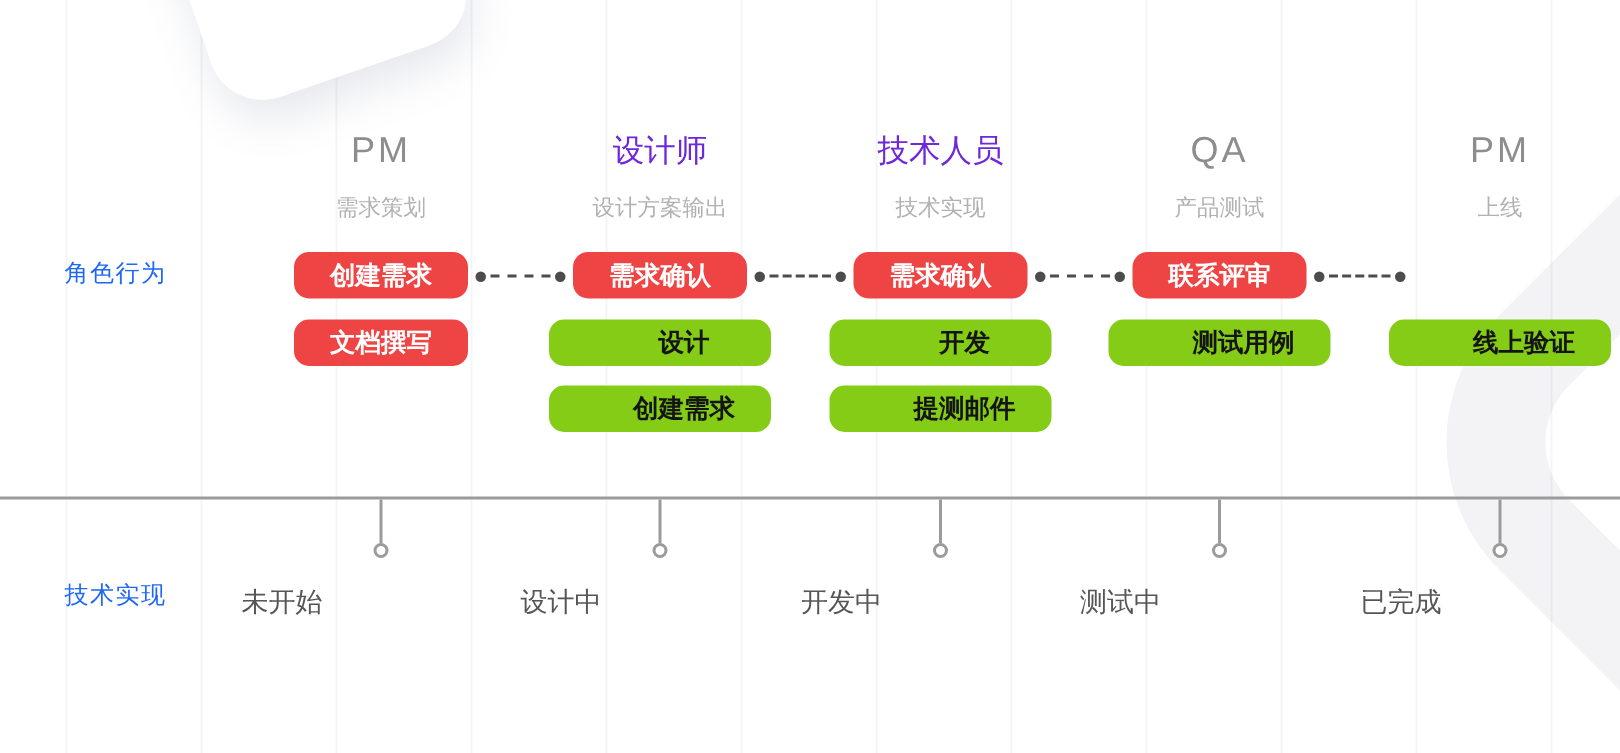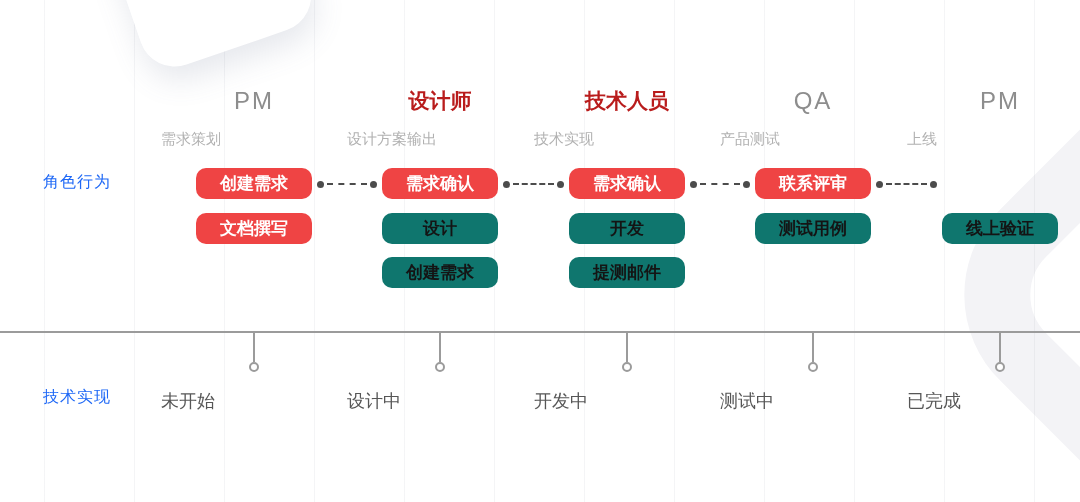--- a/index.html
+++ b/index.html
@@ -29,35 +29,35 @@
     position:absolute;z-index:3;left:43px;font-size:16px;font-weight:500;
     color:#1e68f6;letter-spacing:1px;white-space:nowrap;
   }
   .side-label.roles{top:172px;}
   .side-label.nodes{top:387px;}
   
   .col{position:absolute;z-index:3;top:0;width:186px;height:100%;}
   .c1{left:161px}.c2{left:347px}.c3{left:534px}.c4{left:720px}.c5{left:907px}
   .role{
     position:absolute;top:88px;left:0;right:0;text-align:center;
-    font-size:21px;color:#b91c1c;line-height:26px;white-space:nowrap;font-weight:bold;
+    font-size:21px;color:#6d28d9;line-height:26px;white-space:nowrap;
   }
   .role.latin{font-size:24px;font-weight:300;letter-spacing:2px;color:#8d8d8d;}
   .phase{
-    position:absolute;top:129px;left:0;right:0;text-align:left;
+    position:absolute;top:129px;left:0;right:0;text-align:center;
     font-size:15px;color:#b1b1b1;line-height:19px;white-space:nowrap;
   }
   .btn{
     position:absolute;left:50%;transform:translateX(-50%);
     width:116px;height:31px;line-height:31px;border-radius:10px;
     text-align:center;font-size:17px;font-weight:700;cursor:pointer;
     white-space:nowrap;
   }
   .btn.blue{background:#ef4444;color:#ffffff;}
-  .btn.orange{background:#0f766e;color:#141414;}
+  .btn.orange{background:#84cc16;color:#141414;padding-left:32px;}
   .r1{top:168px}.r2{top:213px}.r3{top:257px}
   
   .connector{
     position:absolute;z-index:3;top:180px;height:8px;
     display:flex;align-items:center;
   }
   .connector .dot{
     width:7px;height:7px;border-radius:50%;background:#4c4c4c;flex:0 0 auto;
   }
   .connector .dash{

